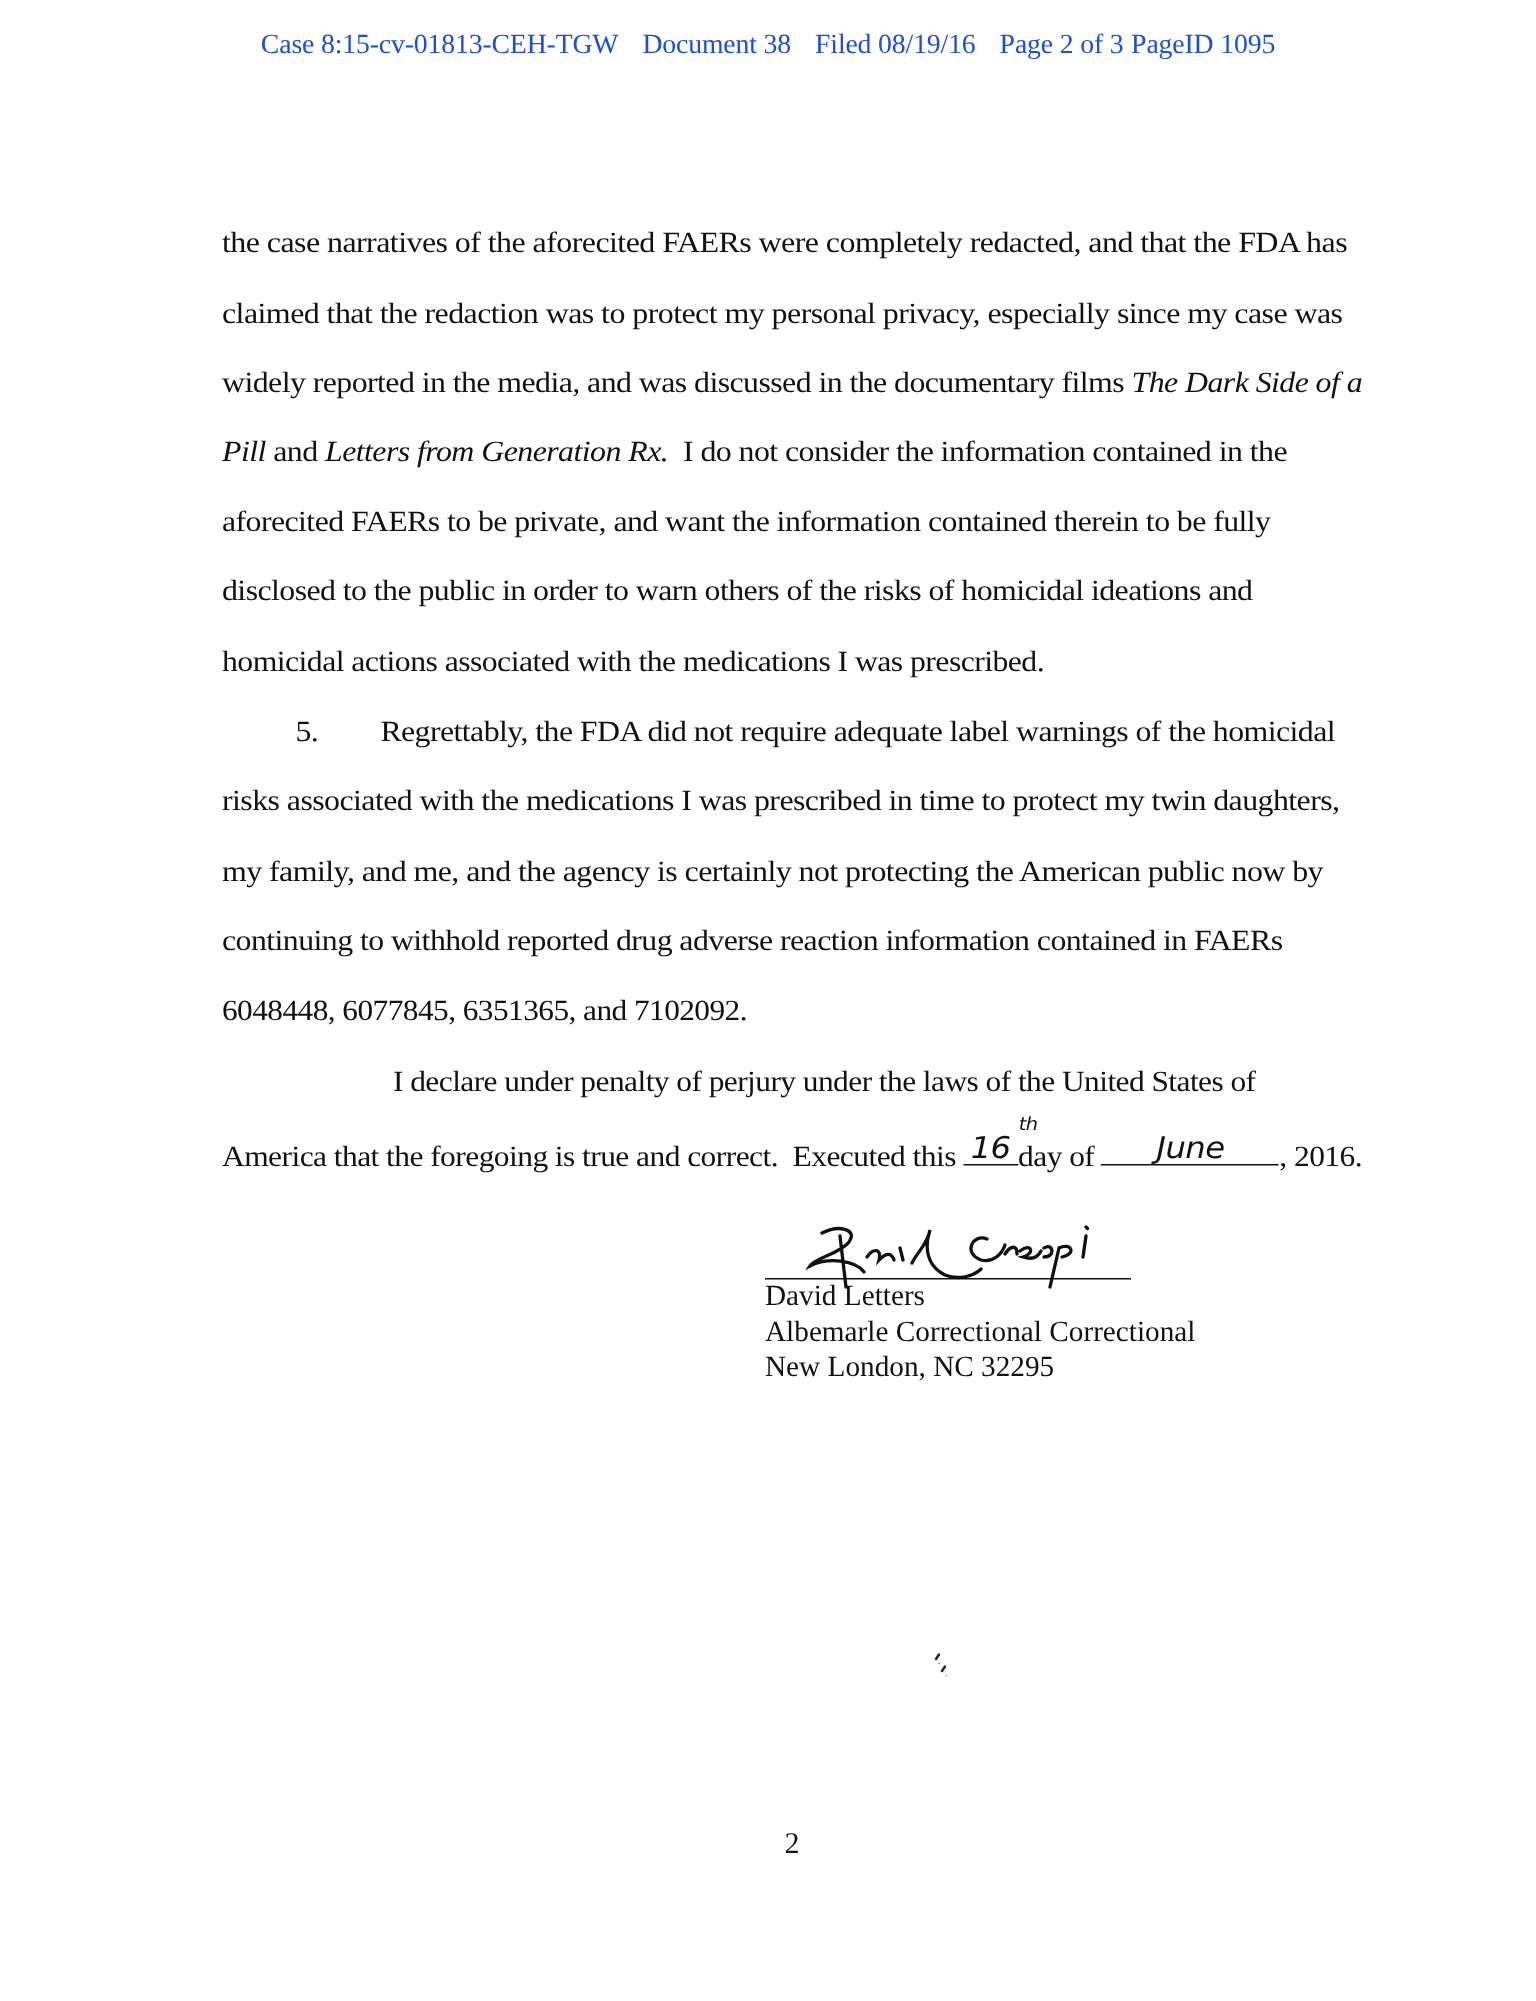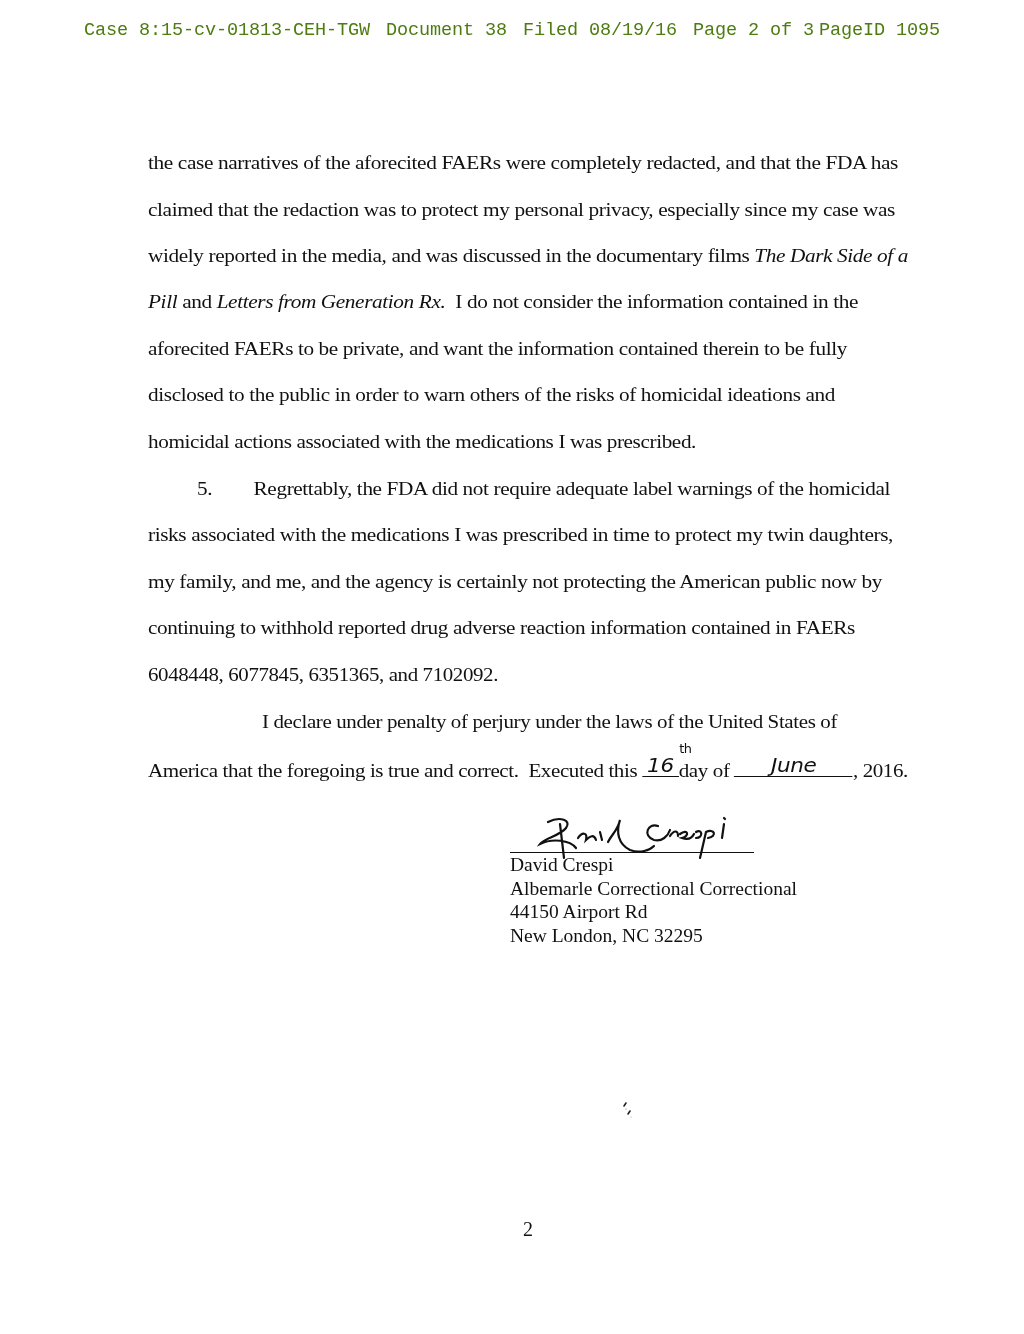--- a/index.html
+++ b/index.html
@@ -14,23 +14,23 @@
       overflow: hidden;
       font-family: "Liberation Serif", serif;
       color: #111111;
     }
     .header {
       position: absolute;
       top: 20px;
       left: 0;
       width: 1024px;
       text-align: center;
-      font-family: Liberation Mono, monospace;
+      font-family: Liberation Serif, serif;
       font-size: 18.5px;
-      color: #4d7c0f;
+      color: #1d4ed8;
       white-space: nowrap;
       letter-spacing: -0.1px;
     }
     .header span { display: inline-block; }
     .header .gap { width: 16px; }
     .header .gap-small { width: 5px; }
 
     .line {
       position: absolute;
       left: 148px;
@@ -75,20 +75,21 @@
       color: #111;
       left: 0; right: 0;
       bottom: 0;
       line-height: 22px;
     }
     .hand-sup {
       position: absolute;
       top: -16px;
       right: -12px;
       font-family: "DejaVu Sans", sans-serif;
+      font-style: italic;
       font-size: 12px;
     }
 
     .signature-block {
       position: absolute;
       top: 810px;
       left: 510px;
     }
     .sig-line {
       width: 244px;
@@ -152,23 +153,22 @@
   <div class="line l14" style="transform: scaleX(1.077);"><span style="white-space:pre">America that the foregoing is true and correct.  Executed this </span><span class="blank blank-day"><span class="hand">16</span><span class="hand-sup">th</span></span><span style="white-space:pre">day of </span><span class="blank blank-month"><span class="hand">June</span></span><span>, 2016.</span></div>
 </div>
 
 <div class="signature-block">
   <div class="sig-line">
     <svg width="230" height="56" viewBox="0 0 230 56">
       <path d="M18 12 C30 6, 42 10, 36 18 C30 26, 14 28, 10 34 C22 28, 40 30, 46 38 M30 14 L34 48 M48 28 C52 22, 58 22, 56 30 C60 26, 64 24, 66 30 M70 22 L72 30 M78 32 C82 24, 88 20, 90 10 C86 22, 88 34, 100 40 C110 44, 120 40, 124 36" fill="none" stroke="#111" stroke-width="2.2" stroke-linecap="round"></path>
       <path d="M128 16 C118 12, 112 26, 124 30 C132 32, 138 26, 140 20 M140 26 C144 20, 148 20, 148 26 M150 24 C158 18, 160 26, 152 28 C158 30, 162 28, 164 24 M166 22 C172 18, 174 28, 166 28 M176 22 L170 48 M176 22 C184 18, 188 26, 178 28 M194 14 L192 28 M194 8 L195 9" fill="none" stroke="#111" stroke-width="2.2" stroke-linecap="round"></path>
     </svg>
   </div>
-  <p class="sig-text">David Crespi</p>
+  <p class="sig-text">David Letters</p>
   <p class="sig-text">Albemarle Correctional Correctional</p>
-  <p class="sig-text">44150 Airport Rd</p>
   <p class="sig-text">New London, NC 32295</p>
 </div>
 
 <svg class="stray-mark" viewBox="0 0 14 24">
   <path d="M4 6 L6 3" stroke="#222" stroke-width="1.6" stroke-linecap="round"></path>
   <path d="M8 14 L10 11" stroke="#222" stroke-width="1.6" stroke-linecap="round"></path>
   <circle cx="6" cy="9" r="0.5" fill="#666"></circle>
   <circle cx="11" cy="17" r="0.5" fill="#888"></circle>
 </svg>
 

